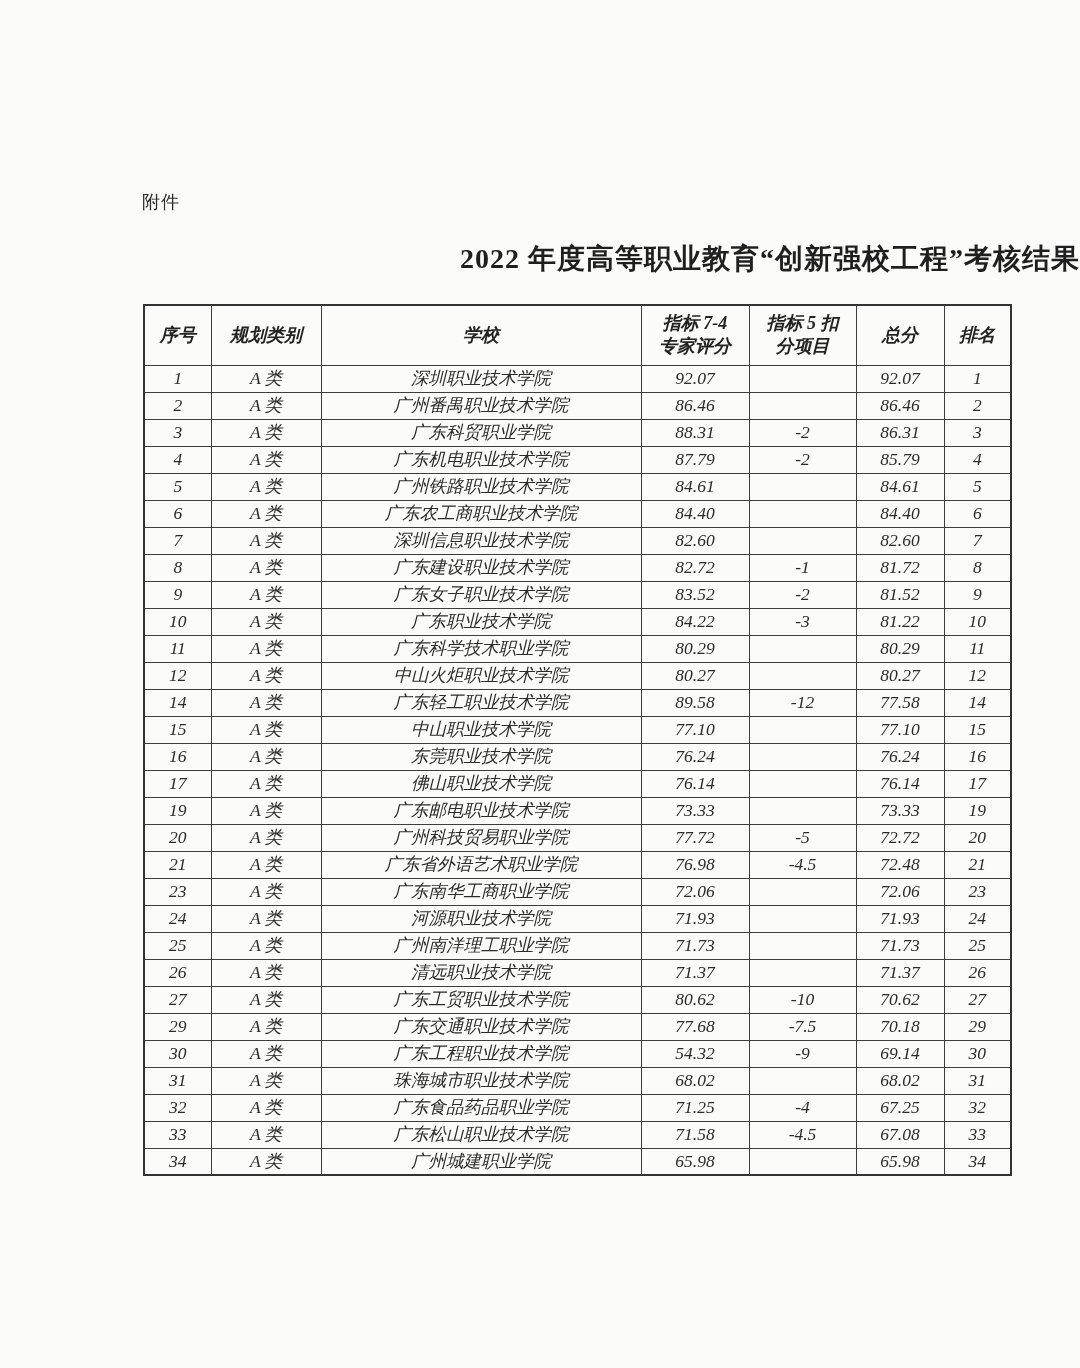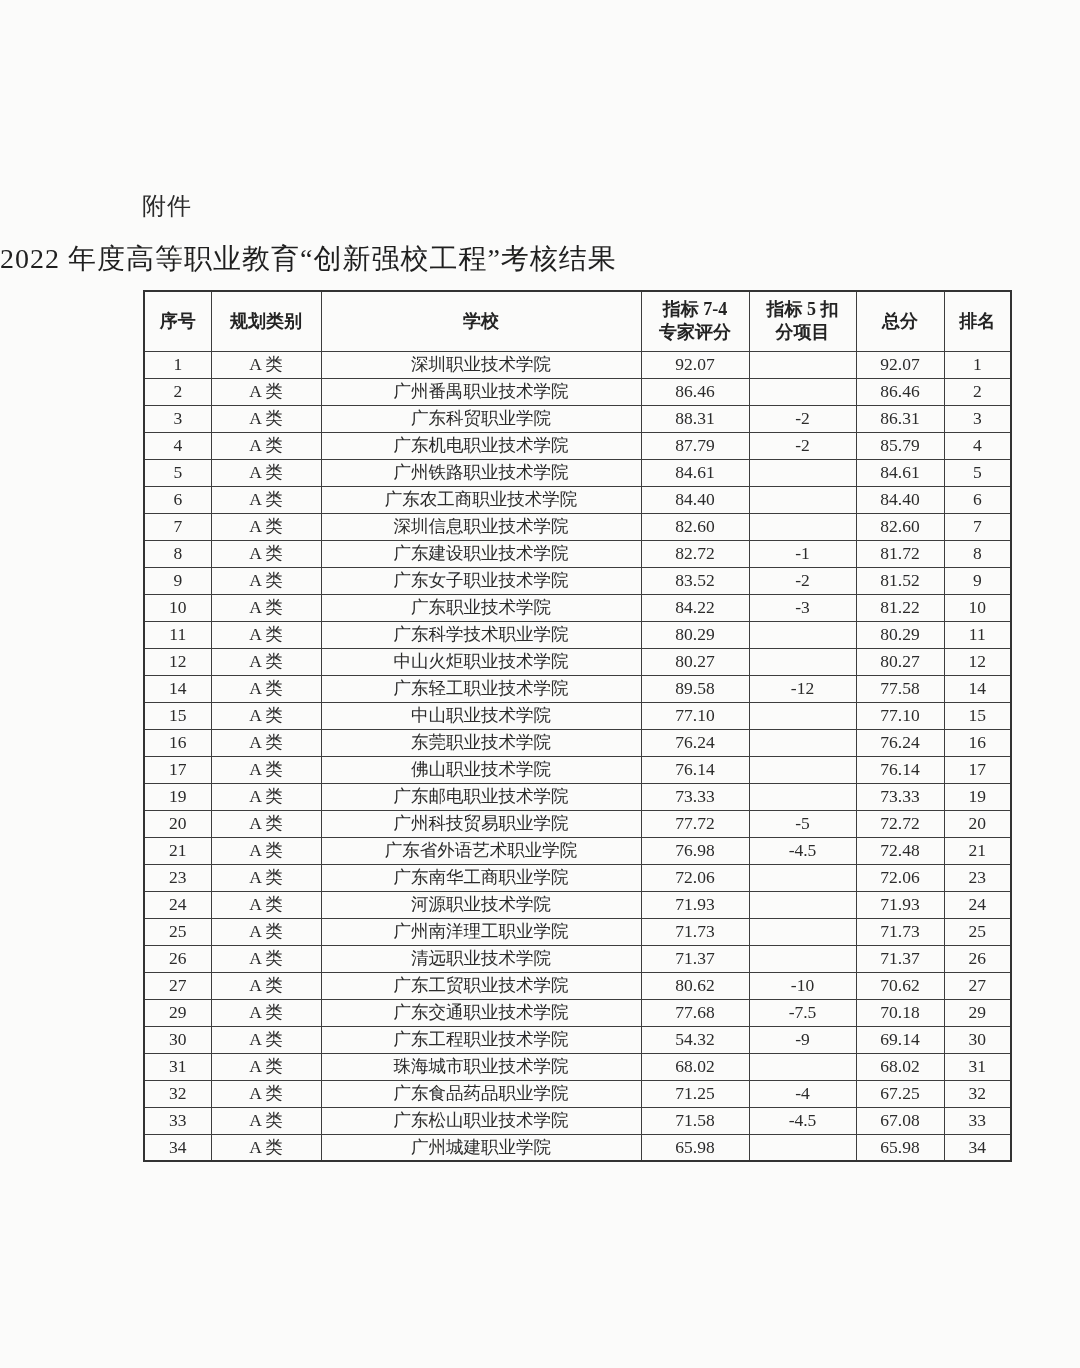--- a/index.html
+++ b/index.html
@@ -12,40 +12,41 @@
     position: relative;
     background: #fbfbfa;
     font-family: "Liberation Serif", "DejaVu Serif", serif;
     color: #2b2b2b;
     overflow: hidden;
   }
   .attachment {
     position: absolute;
     left: 142px;
     top: 190px;
-    font-size: 24px;
+    font-size: 18px;
     letter-spacing: 1px;
     color: #2b2b2b;
   }
   .doc-title {
     position: absolute;
     left: 0;
     top: 240px;
     width: 1080px;
-    text-align: left;
+    text-align: right;
     font-size: 28px;
-    font-weight: normal;
+    font-weight: bold;
     letter-spacing: 1px;
     color: #1f1f1f;
   }
   .table-wrap {
     position: absolute;
     left: 143px;
-    top: 290px;
+    top: 304px;
     width: 784px;
+    font-style: italic;
   }
   table.results {
     border-collapse: collapse;
     table-layout: fixed;
     width: 867px;
     background: transparent;
   }
   table.results th,
   table.results td {
     border: 1.6px solid #3d3d3d;

